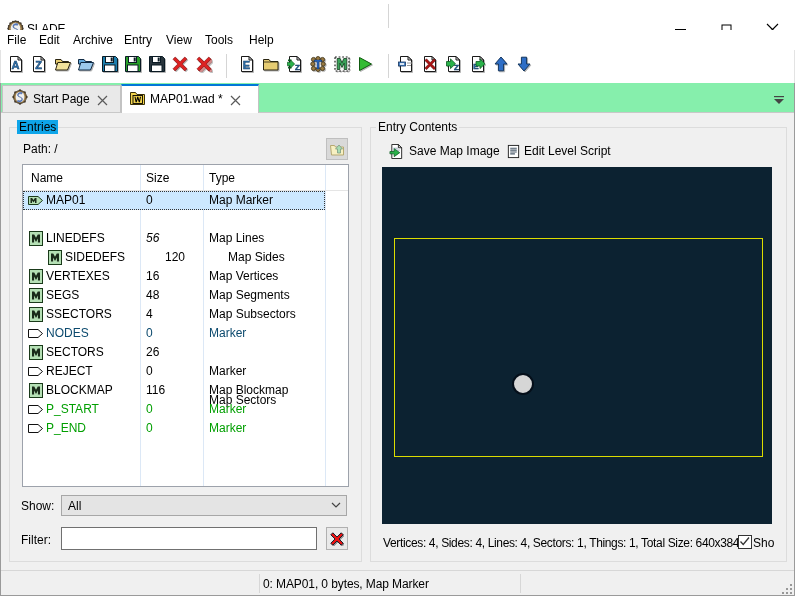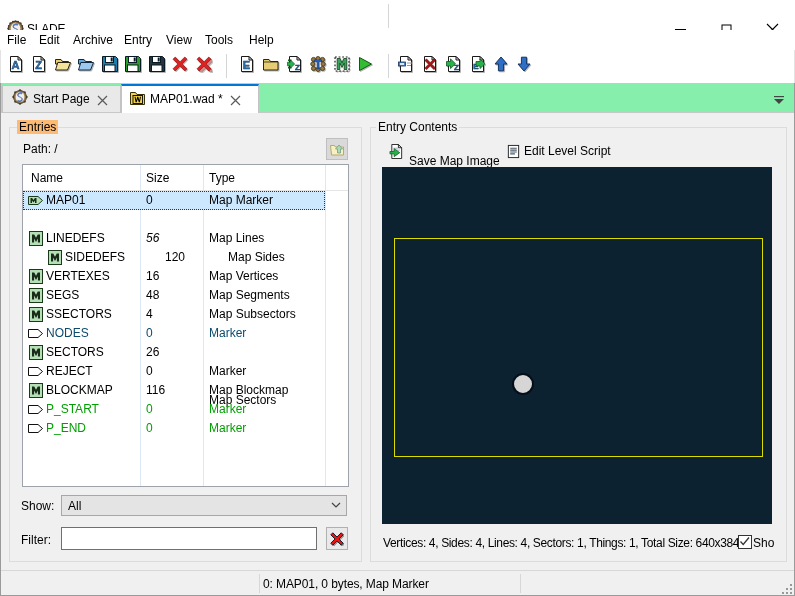--- a/index.html
+++ b/index.html
@@ -224,21 +224,21 @@
 
   <svg class="abs" style="left:771px;top:12px;" width="14" height="10" viewBox="0 0 14 10">
     <rect x="2" y="1" width="10" height="1.2" fill="#444"></rect>
     <path d="M2 4 h10 l-5 5 z" fill="#444"></path>
   </svg>
 </div>
 
 <div class="abs" style="left:1px;top:113px;width:793px;height:457px;background:#f0f0f0;"></div>
 
 <div class="abs" style="left:9px;top:127px;width:353px;height:435px;border:1px solid #dcdcdc;box-sizing:border-box;"></div>
-<span class="abs" style="left:17px;top:120px;background:#fdba74;padding:0 2px;">Entries</span>
+<span class="abs" style="left:17px;top:120px;background:#0ea5e9;padding:0 2px;">Entries</span>
 
 <span class="abs" style="left:23px;top:142px;">Path: /</span>
 
 <div class="abs" style="left:326px;top:138px;width:22px;height:22px;background:#d9d9d9;border:1px solid #bfbfbf;box-sizing:border-box;">
   <svg class="abs" style="left:2px;top:2px;" width="16" height="16" viewBox="0 0 16 16">
     <path d="M1.5 4.5 h4 l1 1.5 h8 v8 h-12 z" fill="#f7f0c2" stroke="#b5a870" stroke-width="1"></path>
     <path d="M8.5 12 v-4 h-2 l3.5-4 3.5 4 h-2 v4 z" fill="#a8dcb2" stroke="#7b9b84" stroke-width=".8"></path>
   </svg>
 </div>
 
@@ -375,21 +375,21 @@
 
 <div class="abs" style="left:370px;top:127px;width:417px;height:435px;border:1px solid #dcdcdc;box-sizing:border-box;"></div>
 <span class="abs" style="left:376px;top:120px;background:#f0f0f0;padding:0 2px;">Entry Contents</span>
 
 <svg class="abs" style="left:389px;top:144px;" width="15" height="15" viewBox="0 0 16 16">
   <path d="M3 0.5 h7 l3.5 3.5 v11.5 h-10.5 z" fill="#fff" stroke="#222" stroke-width="1"></path>
   <path d="M10 0.5 v3.5 h3.5 z" fill="#ddd" stroke="#222" stroke-width="1"></path>
   <path d="M4.5 4.5 h5 M4.5 6.5 h7" stroke="#9ab" stroke-width="1"></path>
   <path d="M5.5 13.5 v-3 h-4.5 v-2.5 h4.5 v-3 l6 4.2 z" fill="#2ab24a" stroke="#0d5c22" stroke-width=".8"></path>
 </svg>
-<span class="abs" style="left:409px;top:144px;margin-top:10px;">Save Map Image</span>
+<span class="abs" style="left:409px;top:144px;">Save Map Image</span>
 <svg class="abs" style="left:506px;top:144px;" width="15" height="15" viewBox="0 0 16 16">
   <rect x="2.5" y="1.5" width="11" height="13" fill="#fff" stroke="#222"></rect>
   <g stroke="#4a5a6a" stroke-width="1.2">
     <path d="M4.5 4.5 h7 M4.5 6.5 h7 M4.5 8.5 h7 M4.5 10.5 h5"></path>
   </g>
 </svg>
 <span class="abs" style="left:524px;top:144px;">Edit Level Script</span>
 
 <div class="abs" style="left:382px;top:167px;width:390px;height:357px;background:#0c2231;">
   <div class="abs" style="left:12px;top:71px;width:369px;height:219px;border:1px solid #dcdc00;box-sizing:border-box;"></div>

